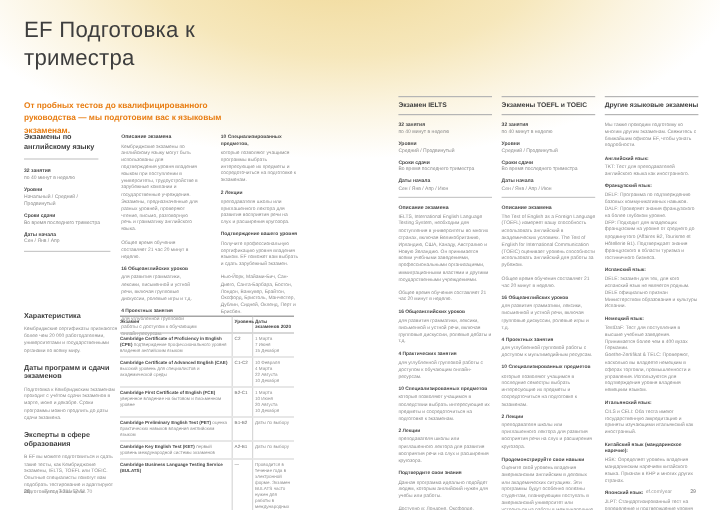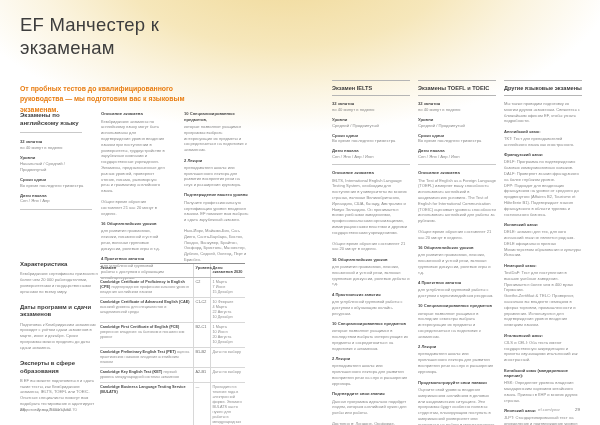--- a/index.html
+++ b/index.html
@@ -57,21 +57,21 @@
   .footer-l-tel{position:absolute;left:37px;top:407px;font-size:4.2px;color:#9a9a9a;}
   .footer-r-site{position:absolute;right:40px;top:407px;font-size:4.2px;color:#9a9a9a;}
   .footer-r-num{position:absolute;right:20px;top:407px;font-size:4.4px;color:#6f6f6f;}
 </style>
 </head>
 <body>
 
 <div class="spread">
   <div class="glow"></div>
 
-  <div class="page-title">EF Манчестер к экзаменам</div>
+  <div class="page-title">EF Подготовка к триместра</div>
   <div class="lead">От пробных тестов до квалифицированного руководства — мы подготовим вас к языковым экзаменам.</div>
 
   <div class="sidebar">
     <div class="sb-head">Экзамены по английскому языку</div>
     <div class="sb-facts">
       <div class="fact">
         <div class="fact-l">32 занятия</div>
         <div class="fact-v">по 40 минут в неделю</div>
       </div>
       <div class="fact">

